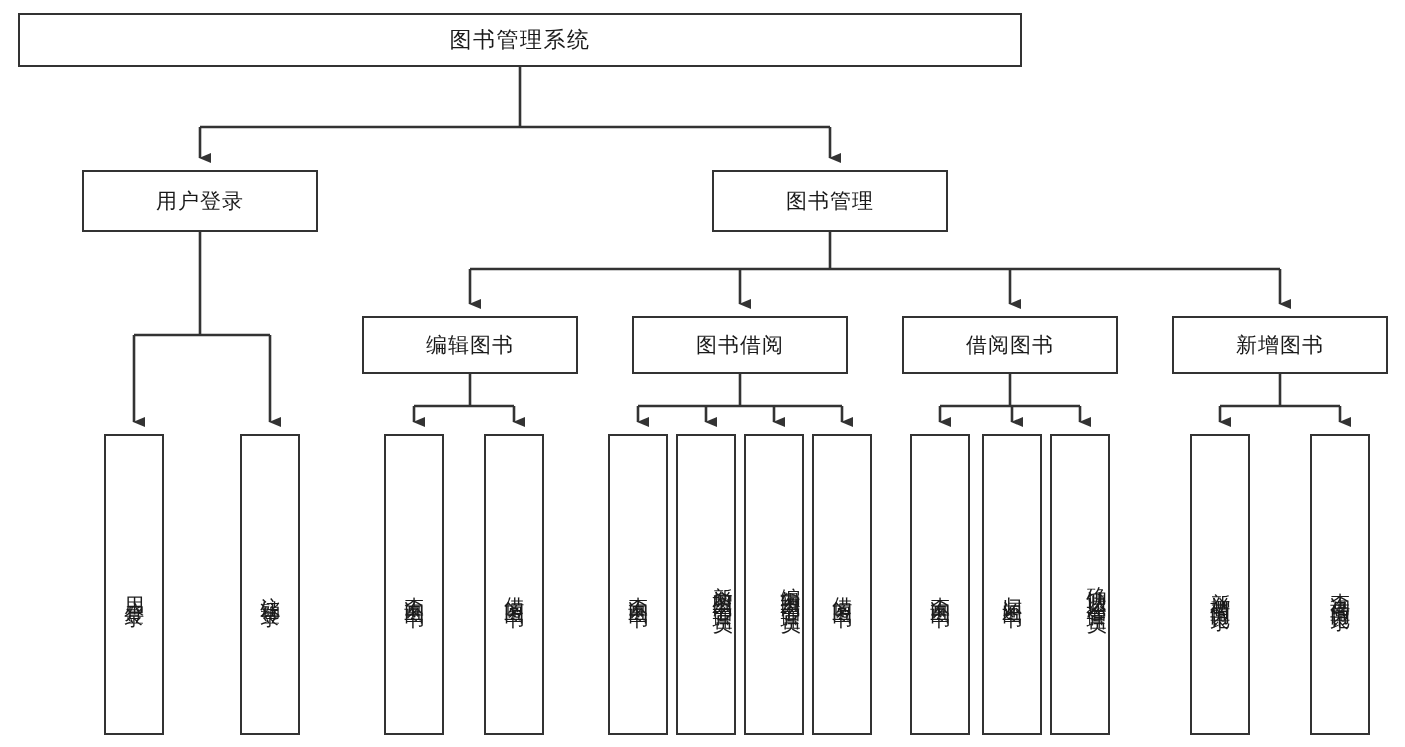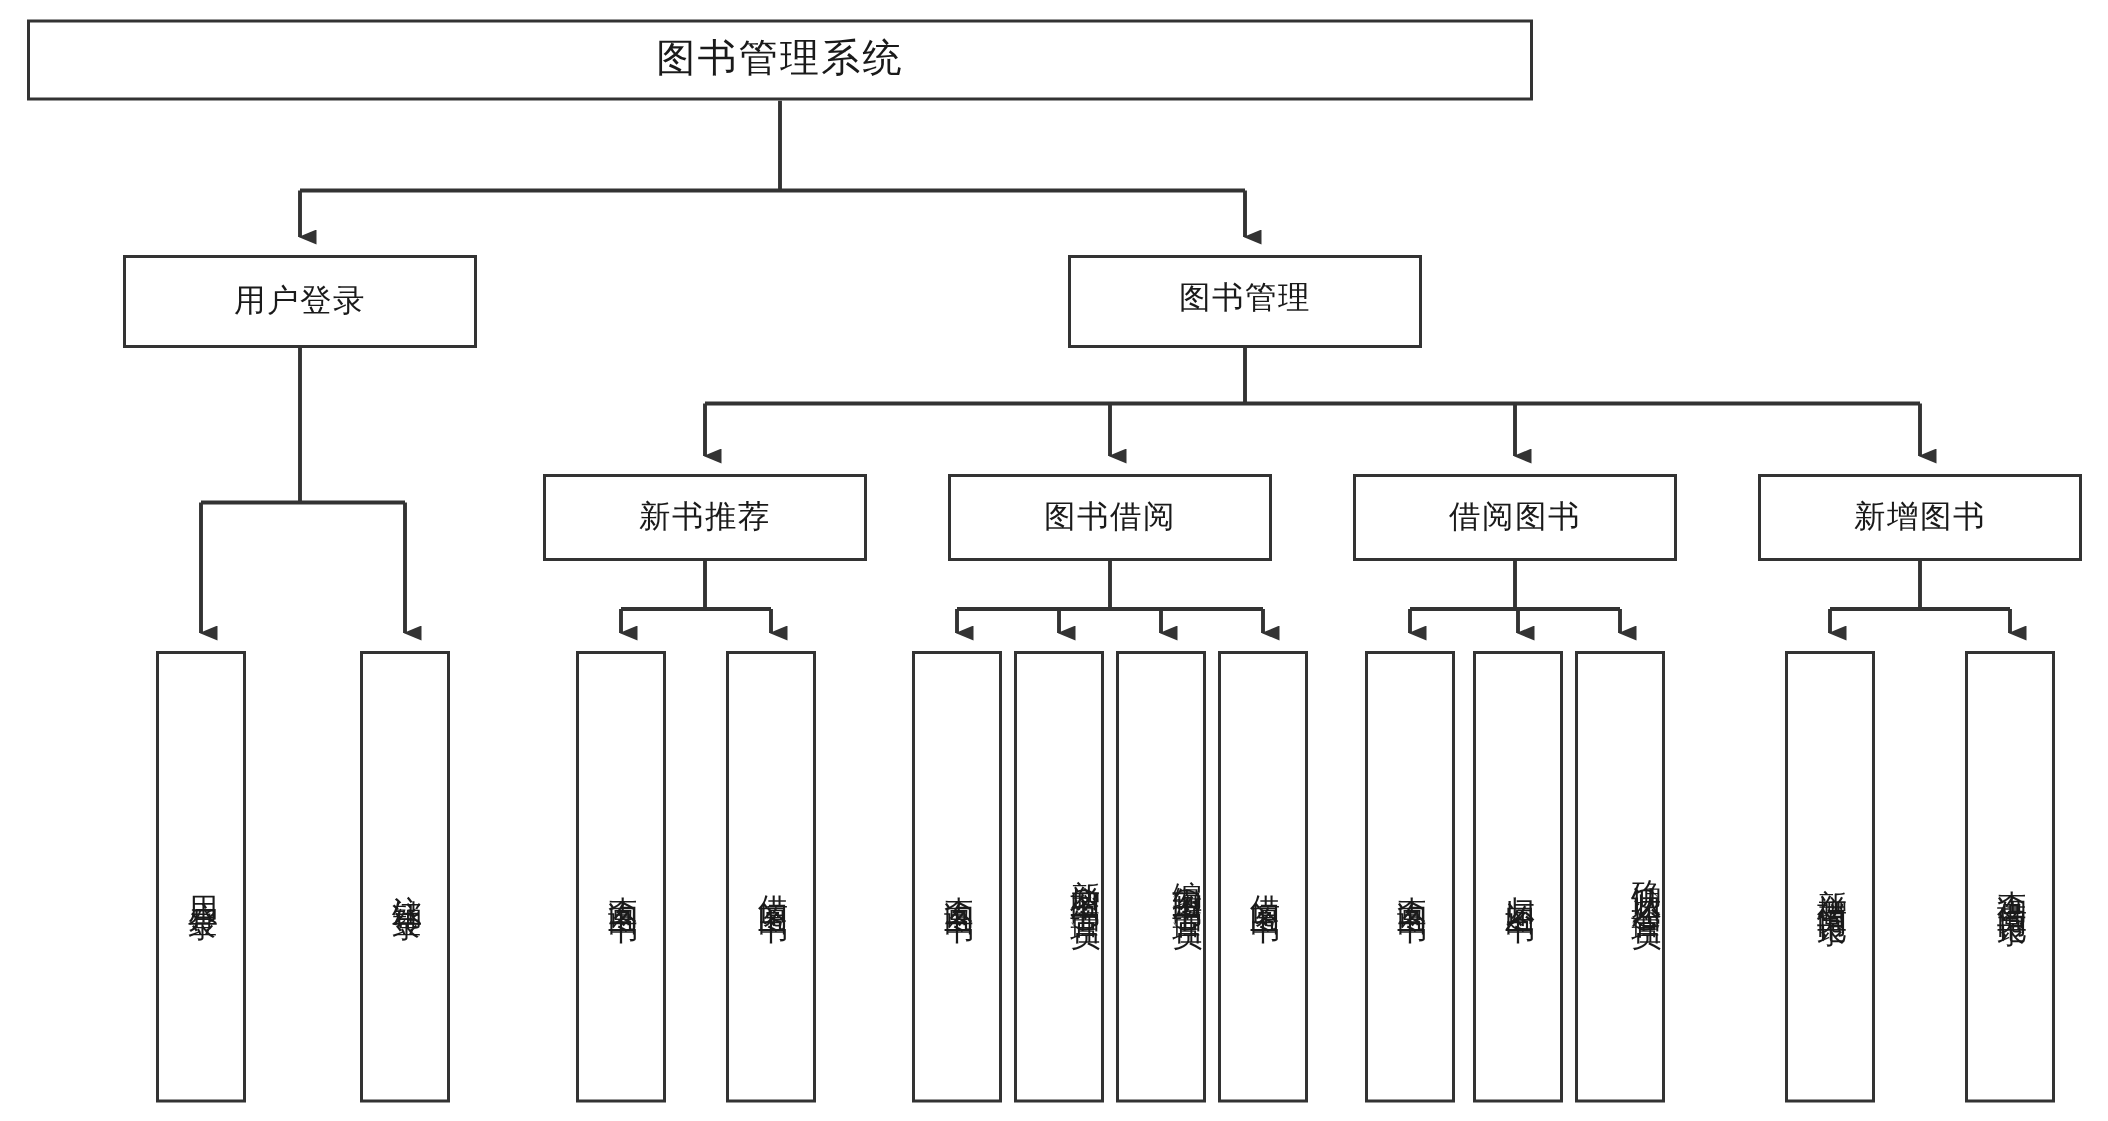--- a/index.html
+++ b/index.html
@@ -36,23 +36,22 @@
     justify-content: center;
     color: #1a1a1a;
     text-align: center;
     line-height: 1.18;
   }
   .node.h {
     font-size: 21px;
     letter-spacing: 1px;
   }
   .node.root {
-    font-size: 26px;
+    font-size: 22px;
     letter-spacing: 1.5px;
-    font-family: Liberation Mono, monospace;
   }
   .node.v {
     writing-mode: vertical-rl;
     text-orientation: upright;
     font-size: 20px;
     letter-spacing: 4px;
     padding-top: 8px;
     align-items: flex-start;
     justify-content: center;
   }
@@ -123,26 +122,26 @@
     </g>
   </svg>
 
   <div class="node root h" style="left:18px; top:13px; width:1004px; height:54px;">
     <span>图书管理系统</span>
   </div>
 
   <div class="node h" style="left:82px; top:170px; width:236px; height:62px;">
     <span>用户登录</span>
   </div>
-  <div class="node h" style="left:712px; top:170px; width:236px; height:62px;font-family:Liberation Mono, monospace;">
+  <div class="node h" style="left:712px; top:170px; width:236px; height:62px;">
     <span>图书管理</span>
   </div>
 
   <div class="node h" style="left:362px; top:316px; width:216px; height:58px;">
-    <span>新书推荐</span>
+    <span>编辑图书</span>
   </div>
   <div class="node h" style="left:632px; top:316px; width:216px; height:58px;text-align:right;">
     <span>图书借阅</span>
   </div>
   <div class="node h" style="left:902px; top:316px; width:216px; height:58px;">
     <span>借阅图书</span>
   </div>
   <div class="node h" style="left:1172px; top:316px; width:216px; height:58px;">
     <span>新增图书</span>
   </div>

